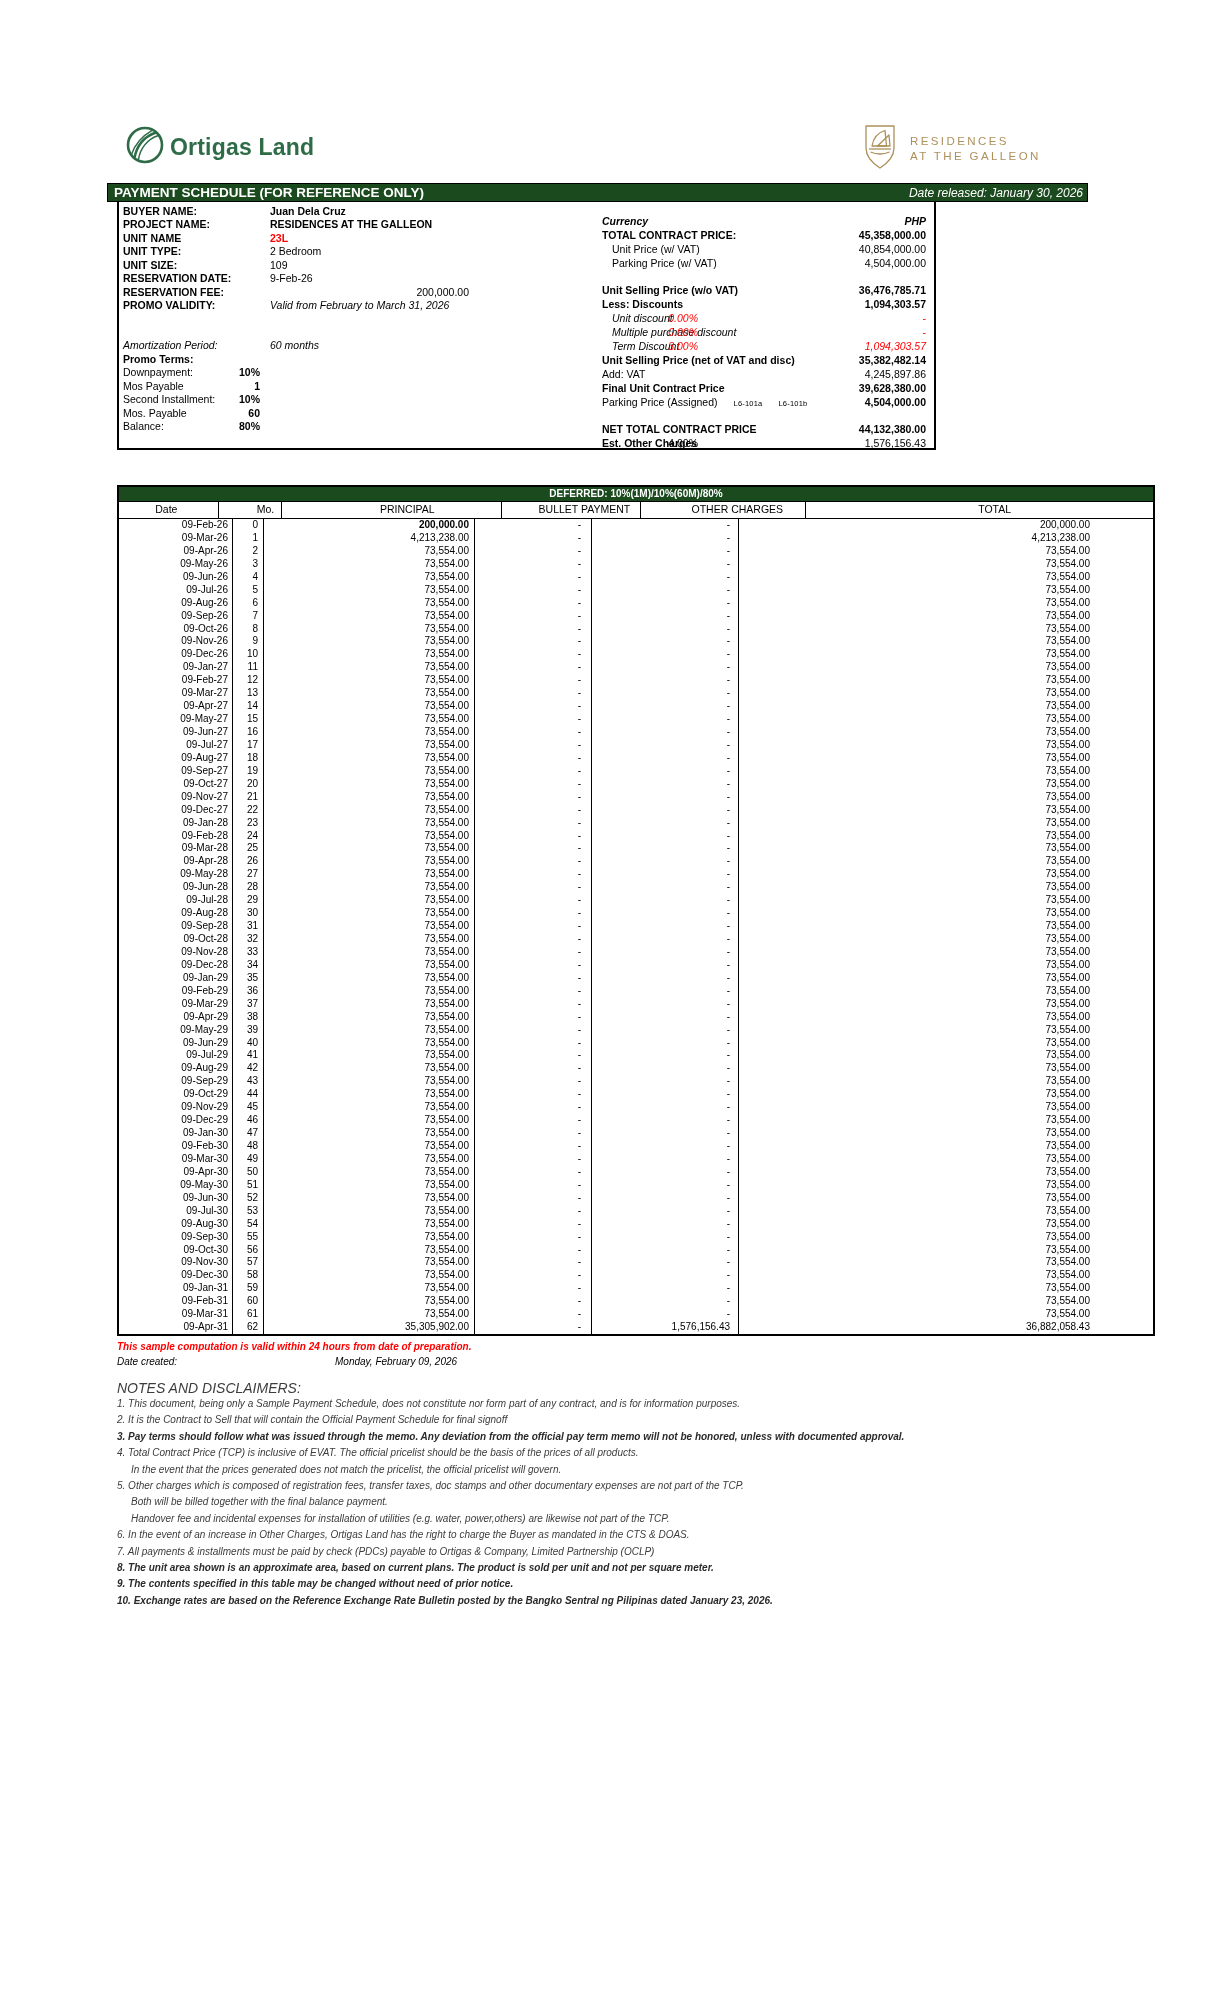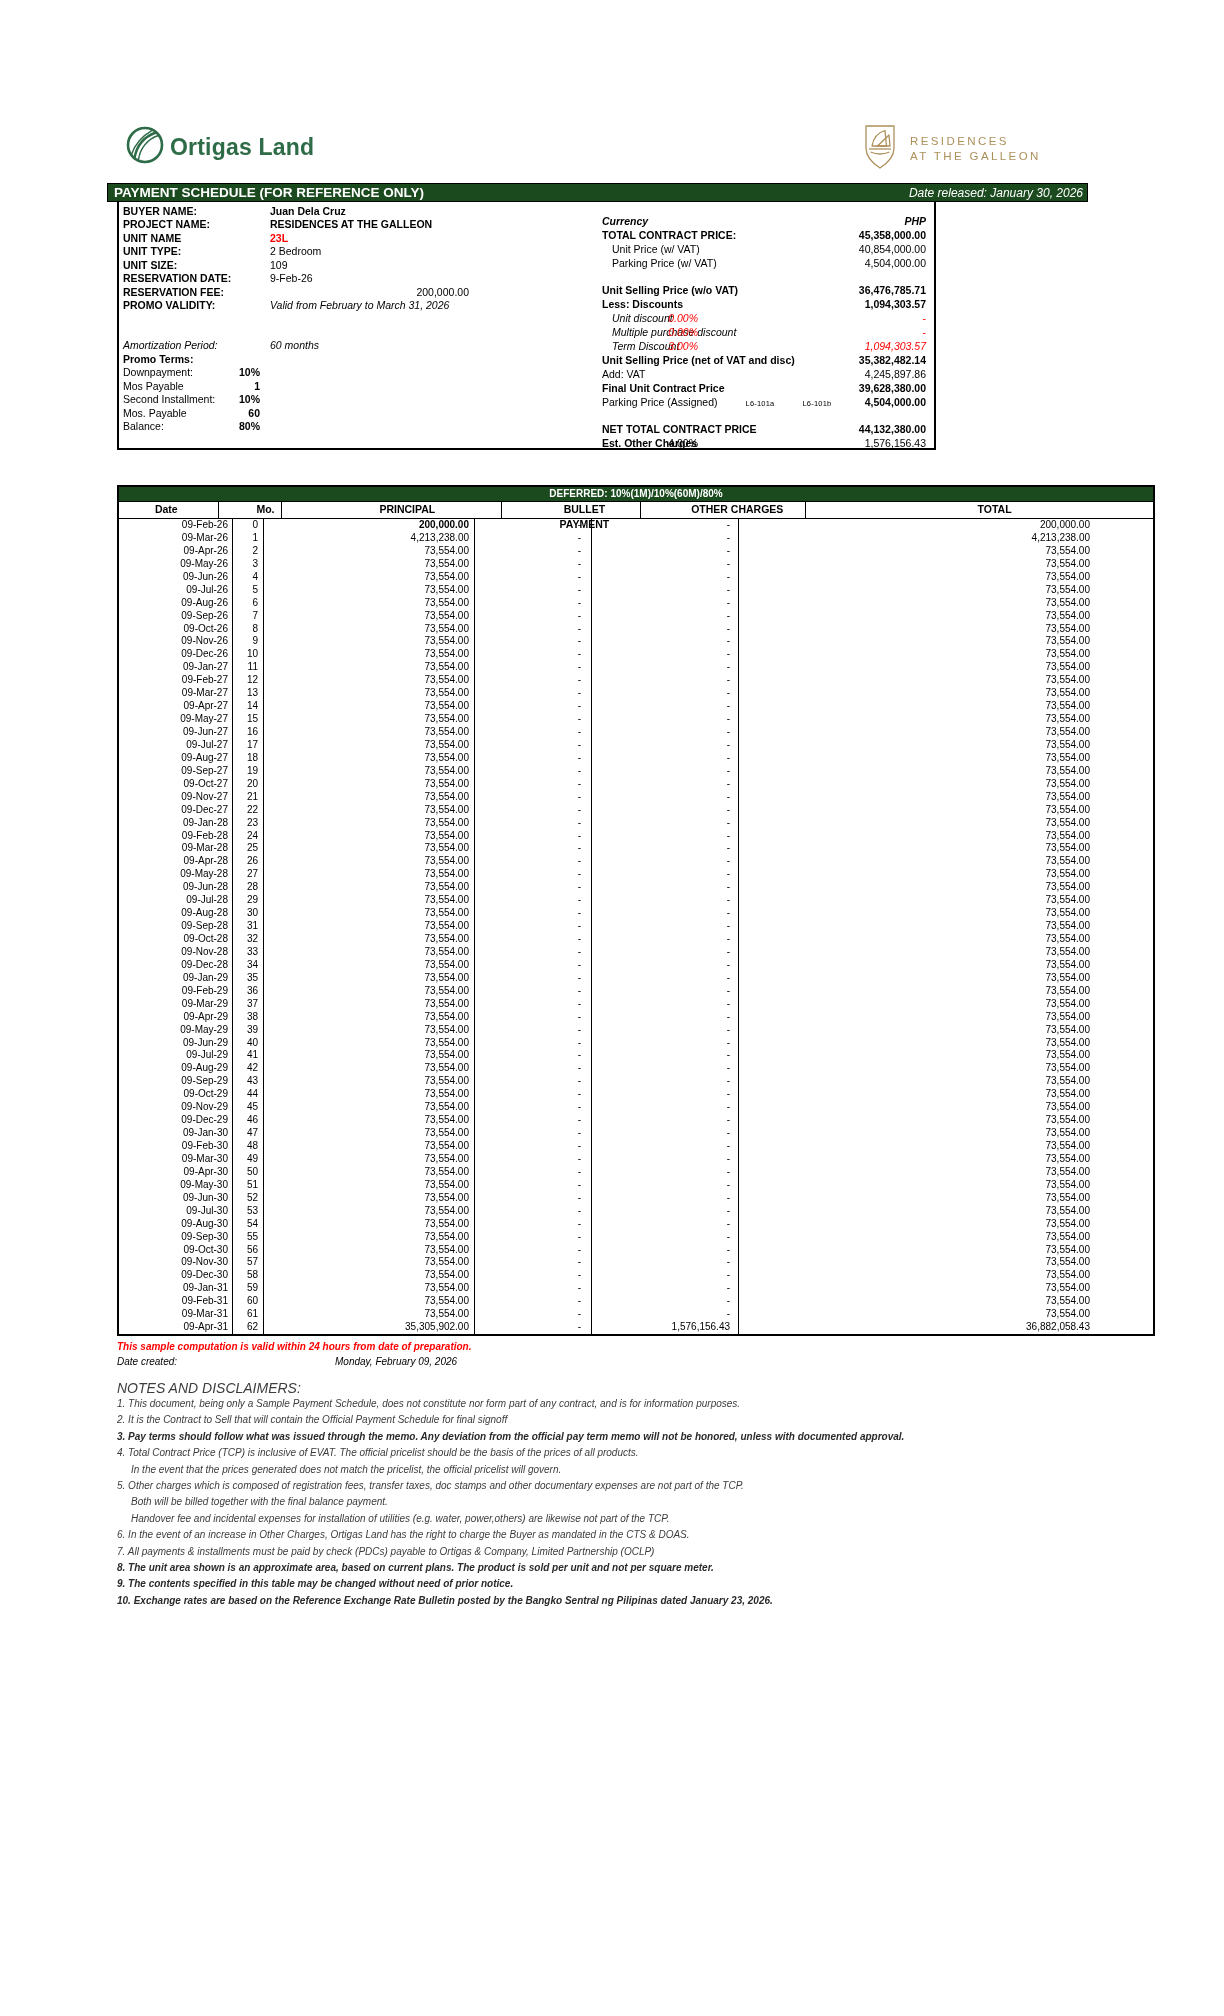--- a/index.html
+++ b/index.html
@@ -37,32 +37,32 @@
   .irow{position:relative;height:13.45px;font-size:10.5px;white-space:nowrap;}
   .rrow{position:relative;height:13.9px;font-size:10.5px;white-space:nowrap;}
   .irow .lbl{position:absolute;left:2px;}
   .irow .val{position:absolute;left:149px;}
   .irow .val.vr{left:auto;right:132px;}
   .irow .val.pr{left:auto;right:341px;}
   .rrow .lbl{position:absolute;left:0;}
   .rrow .lbl.ind{left:10px;}
   .rrow .pct{position:absolute;right:232px;}
   .rrow .val{position:absolute;right:4px;}
-  .rrow .tag{font-size:7.5px;margin-left:28px;letter-spacing:.2px;text-align:right;}
+  .rrow .tag{font-size:7.5px;margin-left:16px;letter-spacing:.2px;text-align:right;}
 
   
   .schedule{
     position:absolute;left:117px;top:485px;width:1038px;
     border:2px solid #000;box-sizing:border-box;background:#fff;
   }
   .defbar{
     height:14px;background:#1b4a1e;border-bottom:1px solid #000;
     color:#fff;font-size:10px;font-weight:bold;text-align:center;line-height:14px;
   }
-  .thead{display:flex;height:16px;border-bottom:1px solid #000;font-weight:bold;font-size:10.5px;gap:36px;}
+  .thead{display:flex;height:16px;border-bottom:1px solid #000;font-weight:normal;font-size:10.5px;gap:36px;}
   .thead .hcell{box-sizing:border-box;border-right:1px solid #000;text-align:center;line-height:15px;}
   .thead .hcell:last-child{border-right:none;}
   .trow{display:flex;height:12.95px;font-size:10px;}
   .tcell{box-sizing:border-box;border-right:1px solid #000;text-align:right;line-height:12.95px;white-space:nowrap;overflow:hidden;}
   .tcell:last-child{border-right:none;}
   .c-date{width:114px;padding-right:4px;}
   .c-mo{width:31px;padding-right:5px;}
   .c-pri{width:211px;padding-right:5px;}
   .c-bul{width:117px;padding-right:10px;}
   .c-oth{width:147px;padding-right:8px;}

